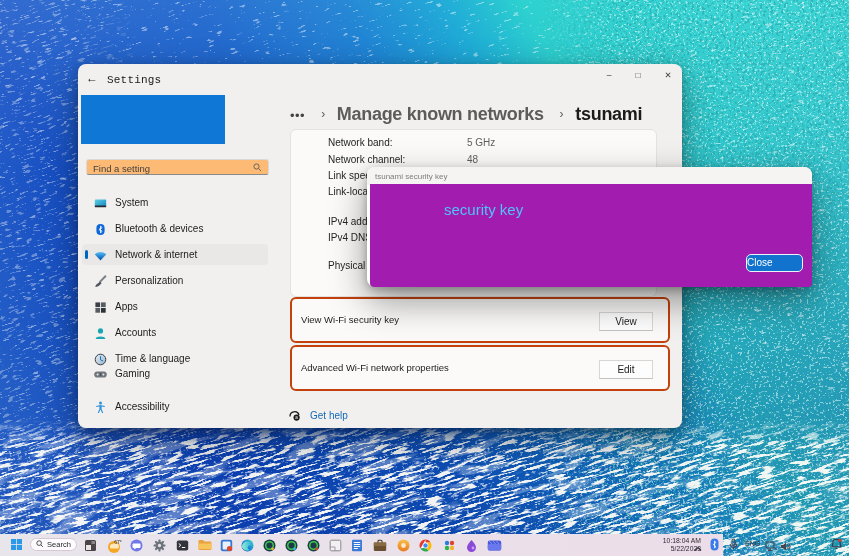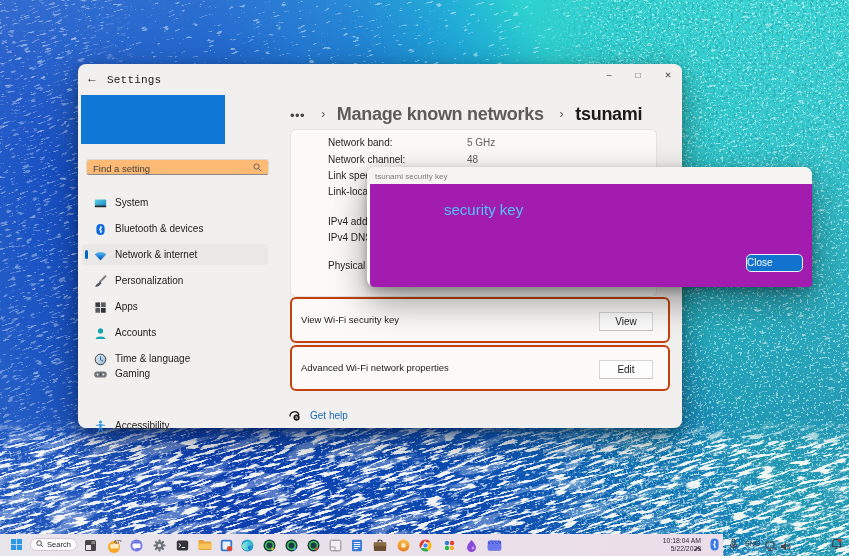--- a/index.html
+++ b/index.html
@@ -282,21 +282,21 @@
     </div>
   <div class="nav" style="top:299px;">
       <span class="ic"><svg width="13" height="13" viewBox="0 0 13 13">
           <rect x="0.2" y="3.4" width="12.6" height="6.2" rx="3.1" fill="#70767c"></rect>
           <circle cx="3.6" cy="6.5" r="1" fill="#e8eaec"></circle>
           <circle cx="9.4" cy="6.5" r="1" fill="#e8eaec"></circle>
           <rect x="5.9" y="5" width="1.2" height="3" fill="#4a5056"></rect>
         </svg></span>
       <span class="tx">Gaming</span>
     </div>
-  <div class="nav" style="top:351px;">
+  <div class="nav" style="top:332px;">
       <span class="ic"><svg width="13" height="13" viewBox="0 0 13 13">
           <circle cx="6.5" cy="1.9" r="1.5" fill="#2e92dc"></circle>
           <path d="M6.5 3.9 L2.2 4.9 L2.2 6 L5.4 5.6 L5.4 7.9 L3.7 12.1 L4.9 12.1 L6.5 8.5 L8.1 12.1 L9.3 12.1 L7.6 7.9 L7.6 5.6 L10.8 6 L10.8 4.9 Z" fill="#2e92dc"></path>
         </svg></span>
       <span class="tx">Accessibility</span>
     </div>
 
   <div id="crumb"><span class="dots">•••</span><span class="chev">›</span><span class="gray">Manage known networks</span><span class="chev">›</span><span>tsunami</span></div>
 
   <div id="detailcard">

